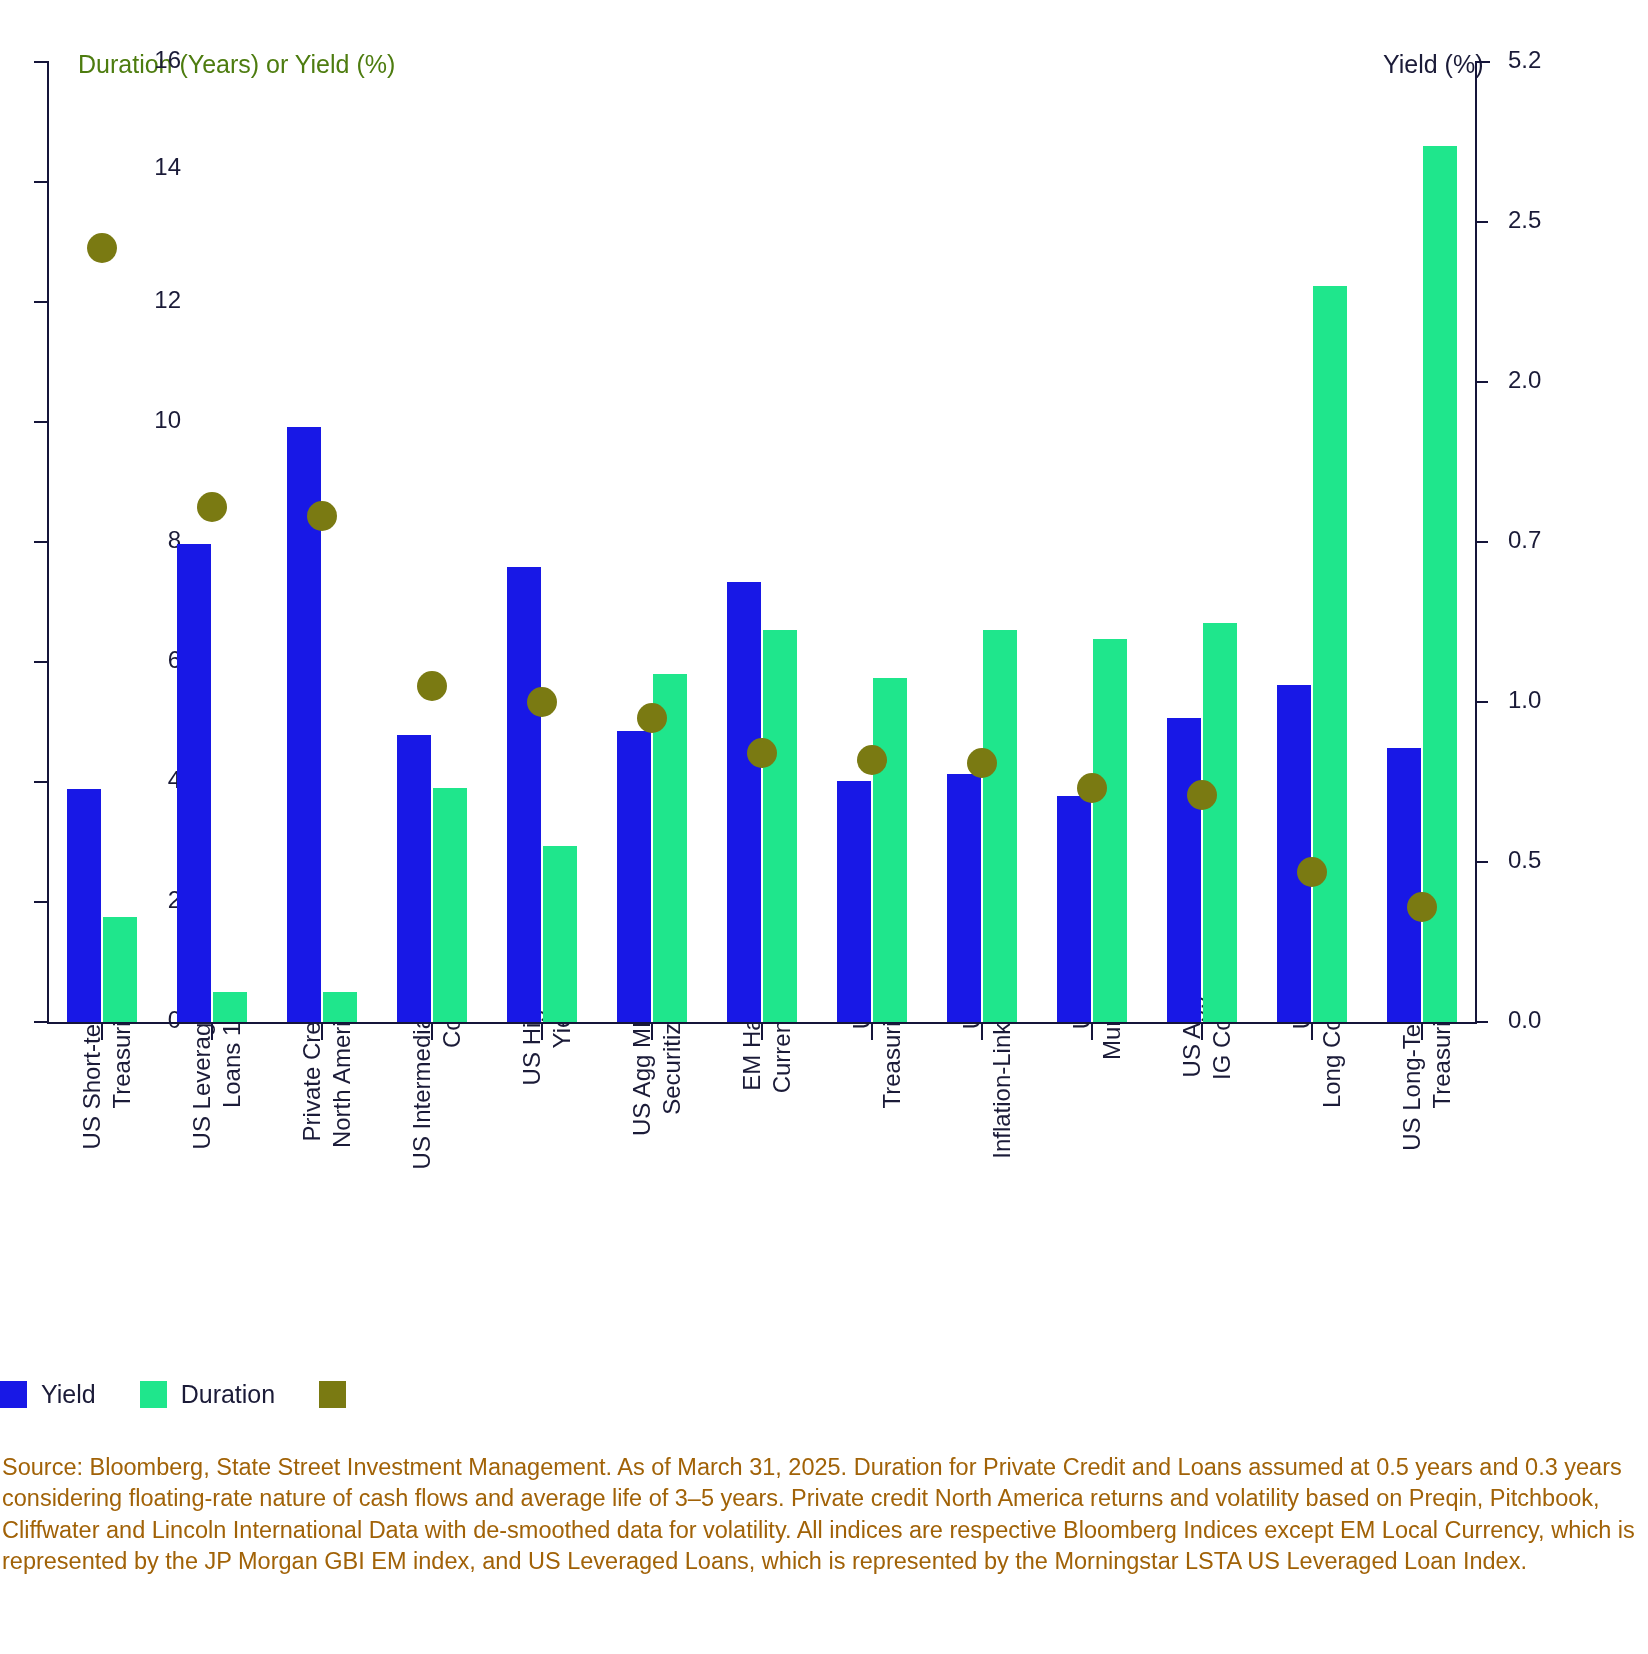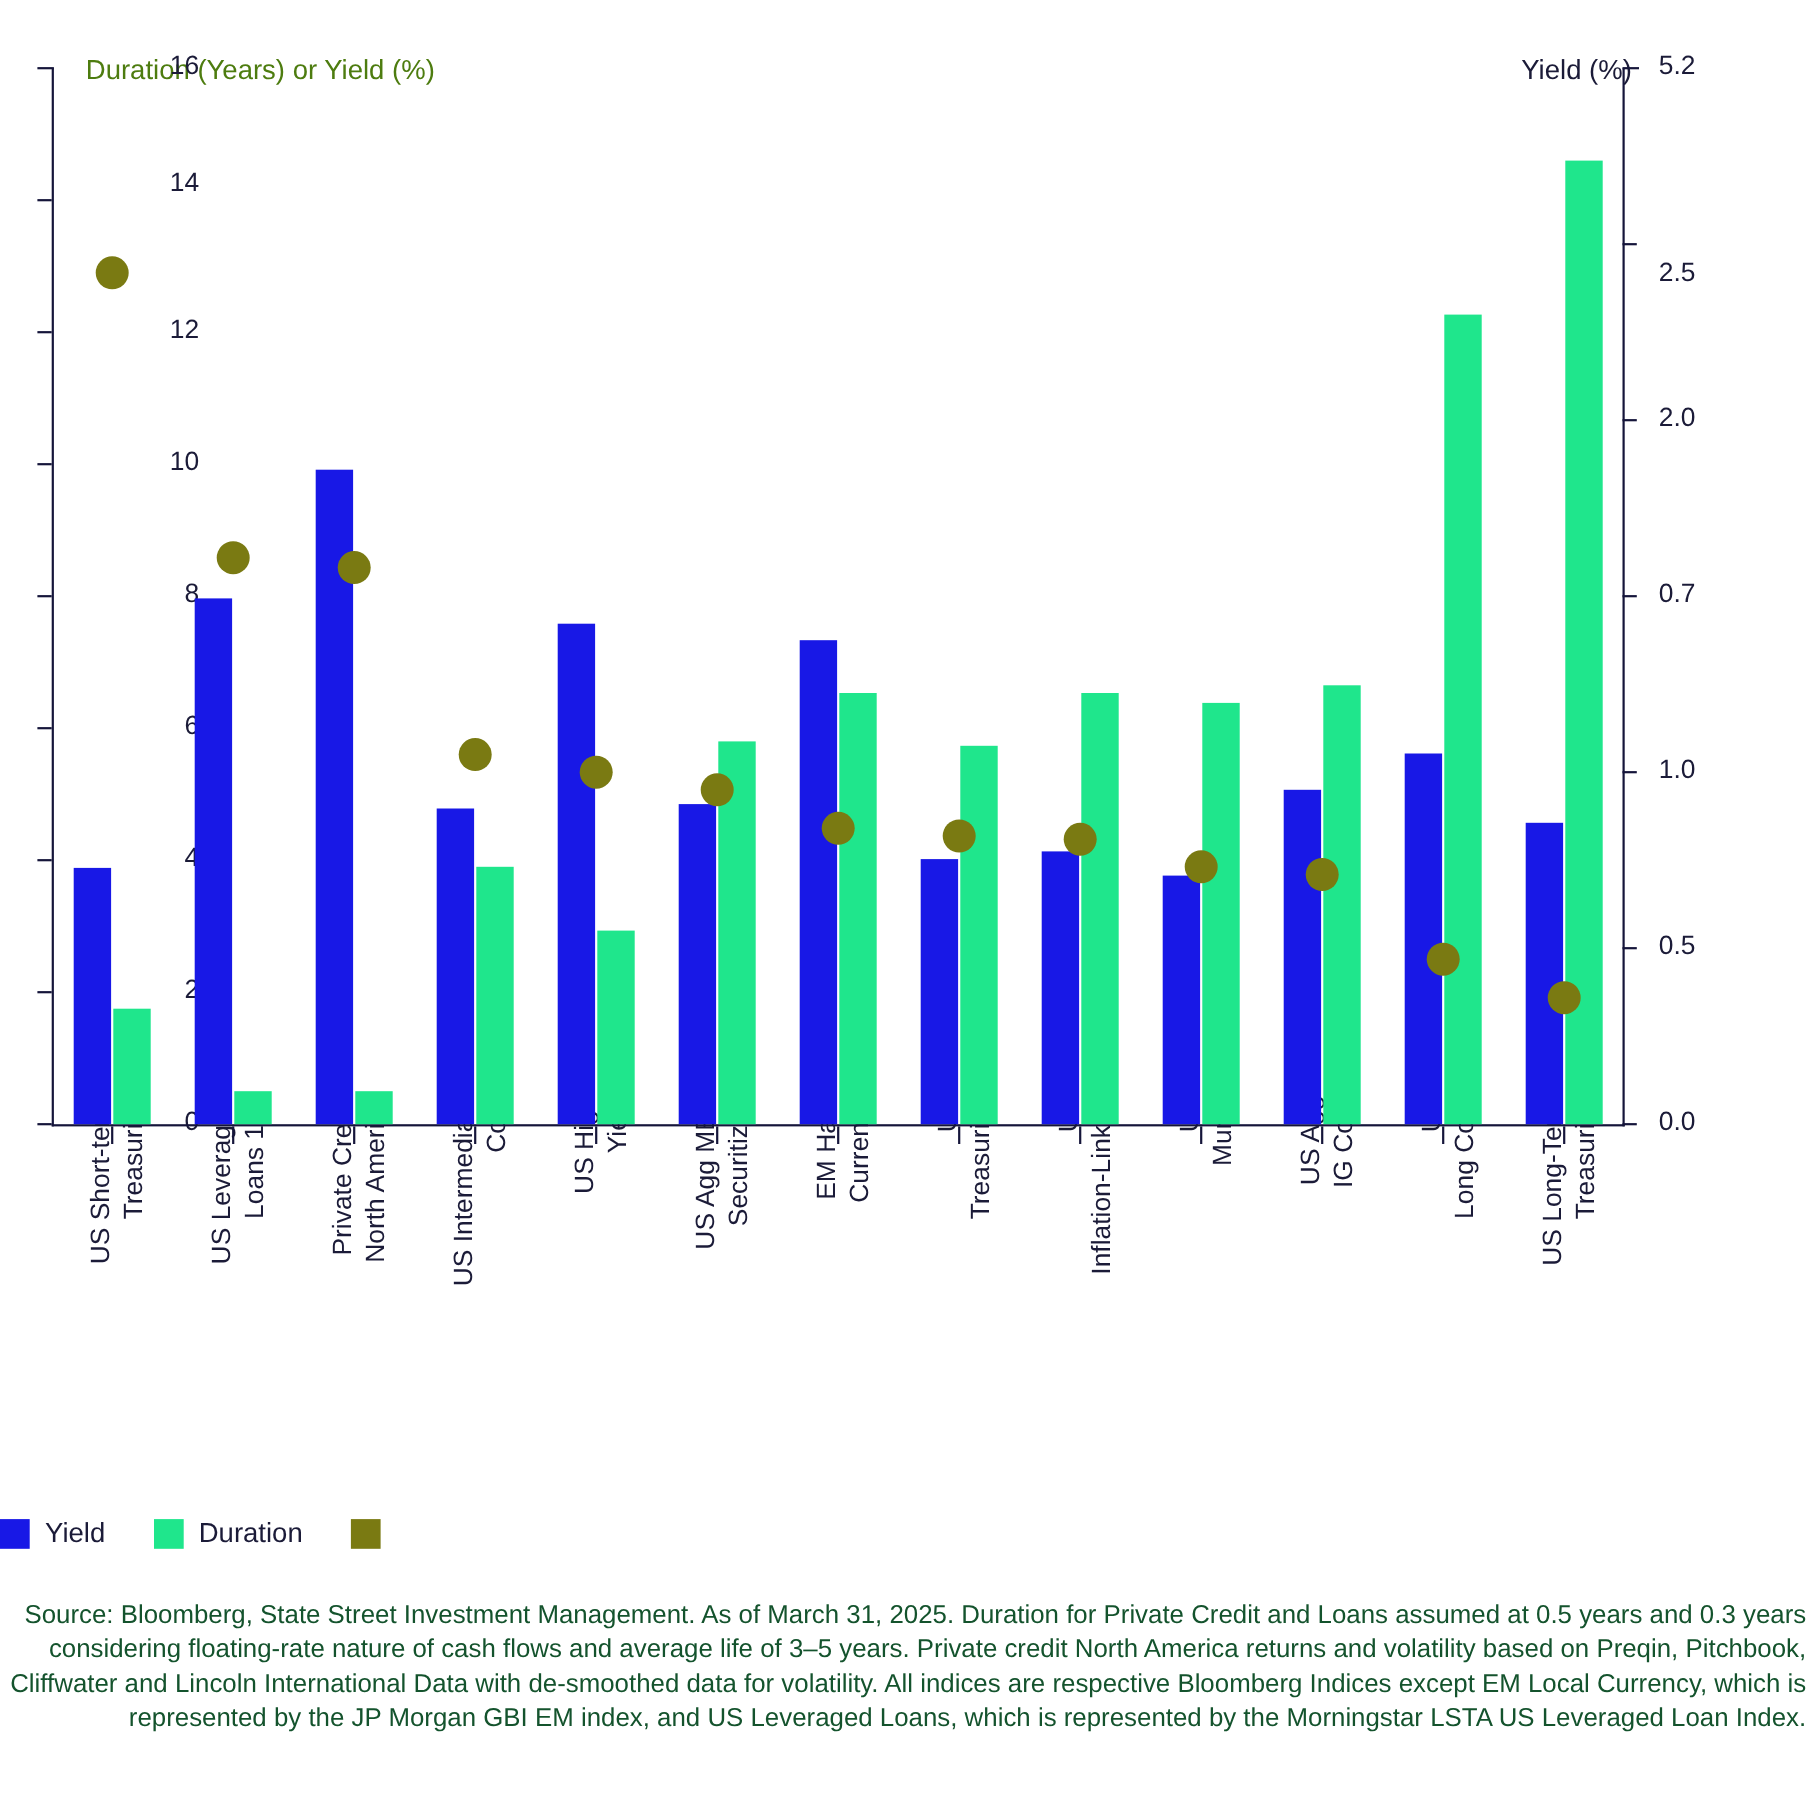--- a/index.html
+++ b/index.html
@@ -98,21 +98,21 @@
     display:flex; align-items:center; gap:0;
     font-size:25px; color:#1b1b38;
   }
   .lg-item { display:flex; align-items:center; }
   .lg-swatch { width:27px; height:27px; display:inline-block; }
   .lg-text { margin-left:14px; margin-right:44px; white-space:nowrap; }
 
   
   #footnote {
     position:absolute; left:2px; top:1452px; width:1640px;
-    font-size:23.5px; line-height:1.33; color:#14532d;text-align:right;
+    font-size:23.5px; line-height:1.33; color:#a16207;
   }
 </style>
 </head>
 <body>
 
 <div id="figure">
 
   <div class="axis-title-left">Duration (Years) or Yield (%)</div>
   <div class="axis-title-right">Yield (%)</div>
 
@@ -126,21 +126,21 @@
       <div class="tlabelL" style="top: 288px;">12</div>
       <div class="tlabelL" style="top: 155px;">14</div>
       <div class="tlabelL" style="top: 48px;">16</div>
     </div>
   <div id="yticks-right">
       <div class="tlabelR" style="top: 1008px;">0.0</div>
       <div class="tlabelR" style="top: 848px;">0.5</div>
       <div class="tlabelR" style="top: 688px;">1.0</div>
       <div class="tlabelR" style="top: 528px;">0.7</div>
       <div class="tlabelR" style="top: 368px;">2.0</div>
-      <div class="tlabelR" style="top: 208px; margin-top: 28px;">2.5</div>
+      <div class="tlabelR" style="top: 208px;">2.5</div>
       <div class="tlabelR" style="top: 48px;">5.2</div>
     </div>
   <div id="xlabels">
       <div class="xlabel" style="left: 78px;">US Short-term</div>
       <div class="xlabel" style="left: 108px;">Treasuries</div>
       <div class="xlabel" style="left: 188px;">US Leveraged</div>
       <div class="xlabel" style="left: 218px;">Loans 100</div>
       <div class="xlabel" style="left: 298px;">Private Credit</div>
       <div class="xlabel" style="left: 328px;">North America</div>
       <div class="xlabel" style="left: 408px;">US Intermediate</div>

